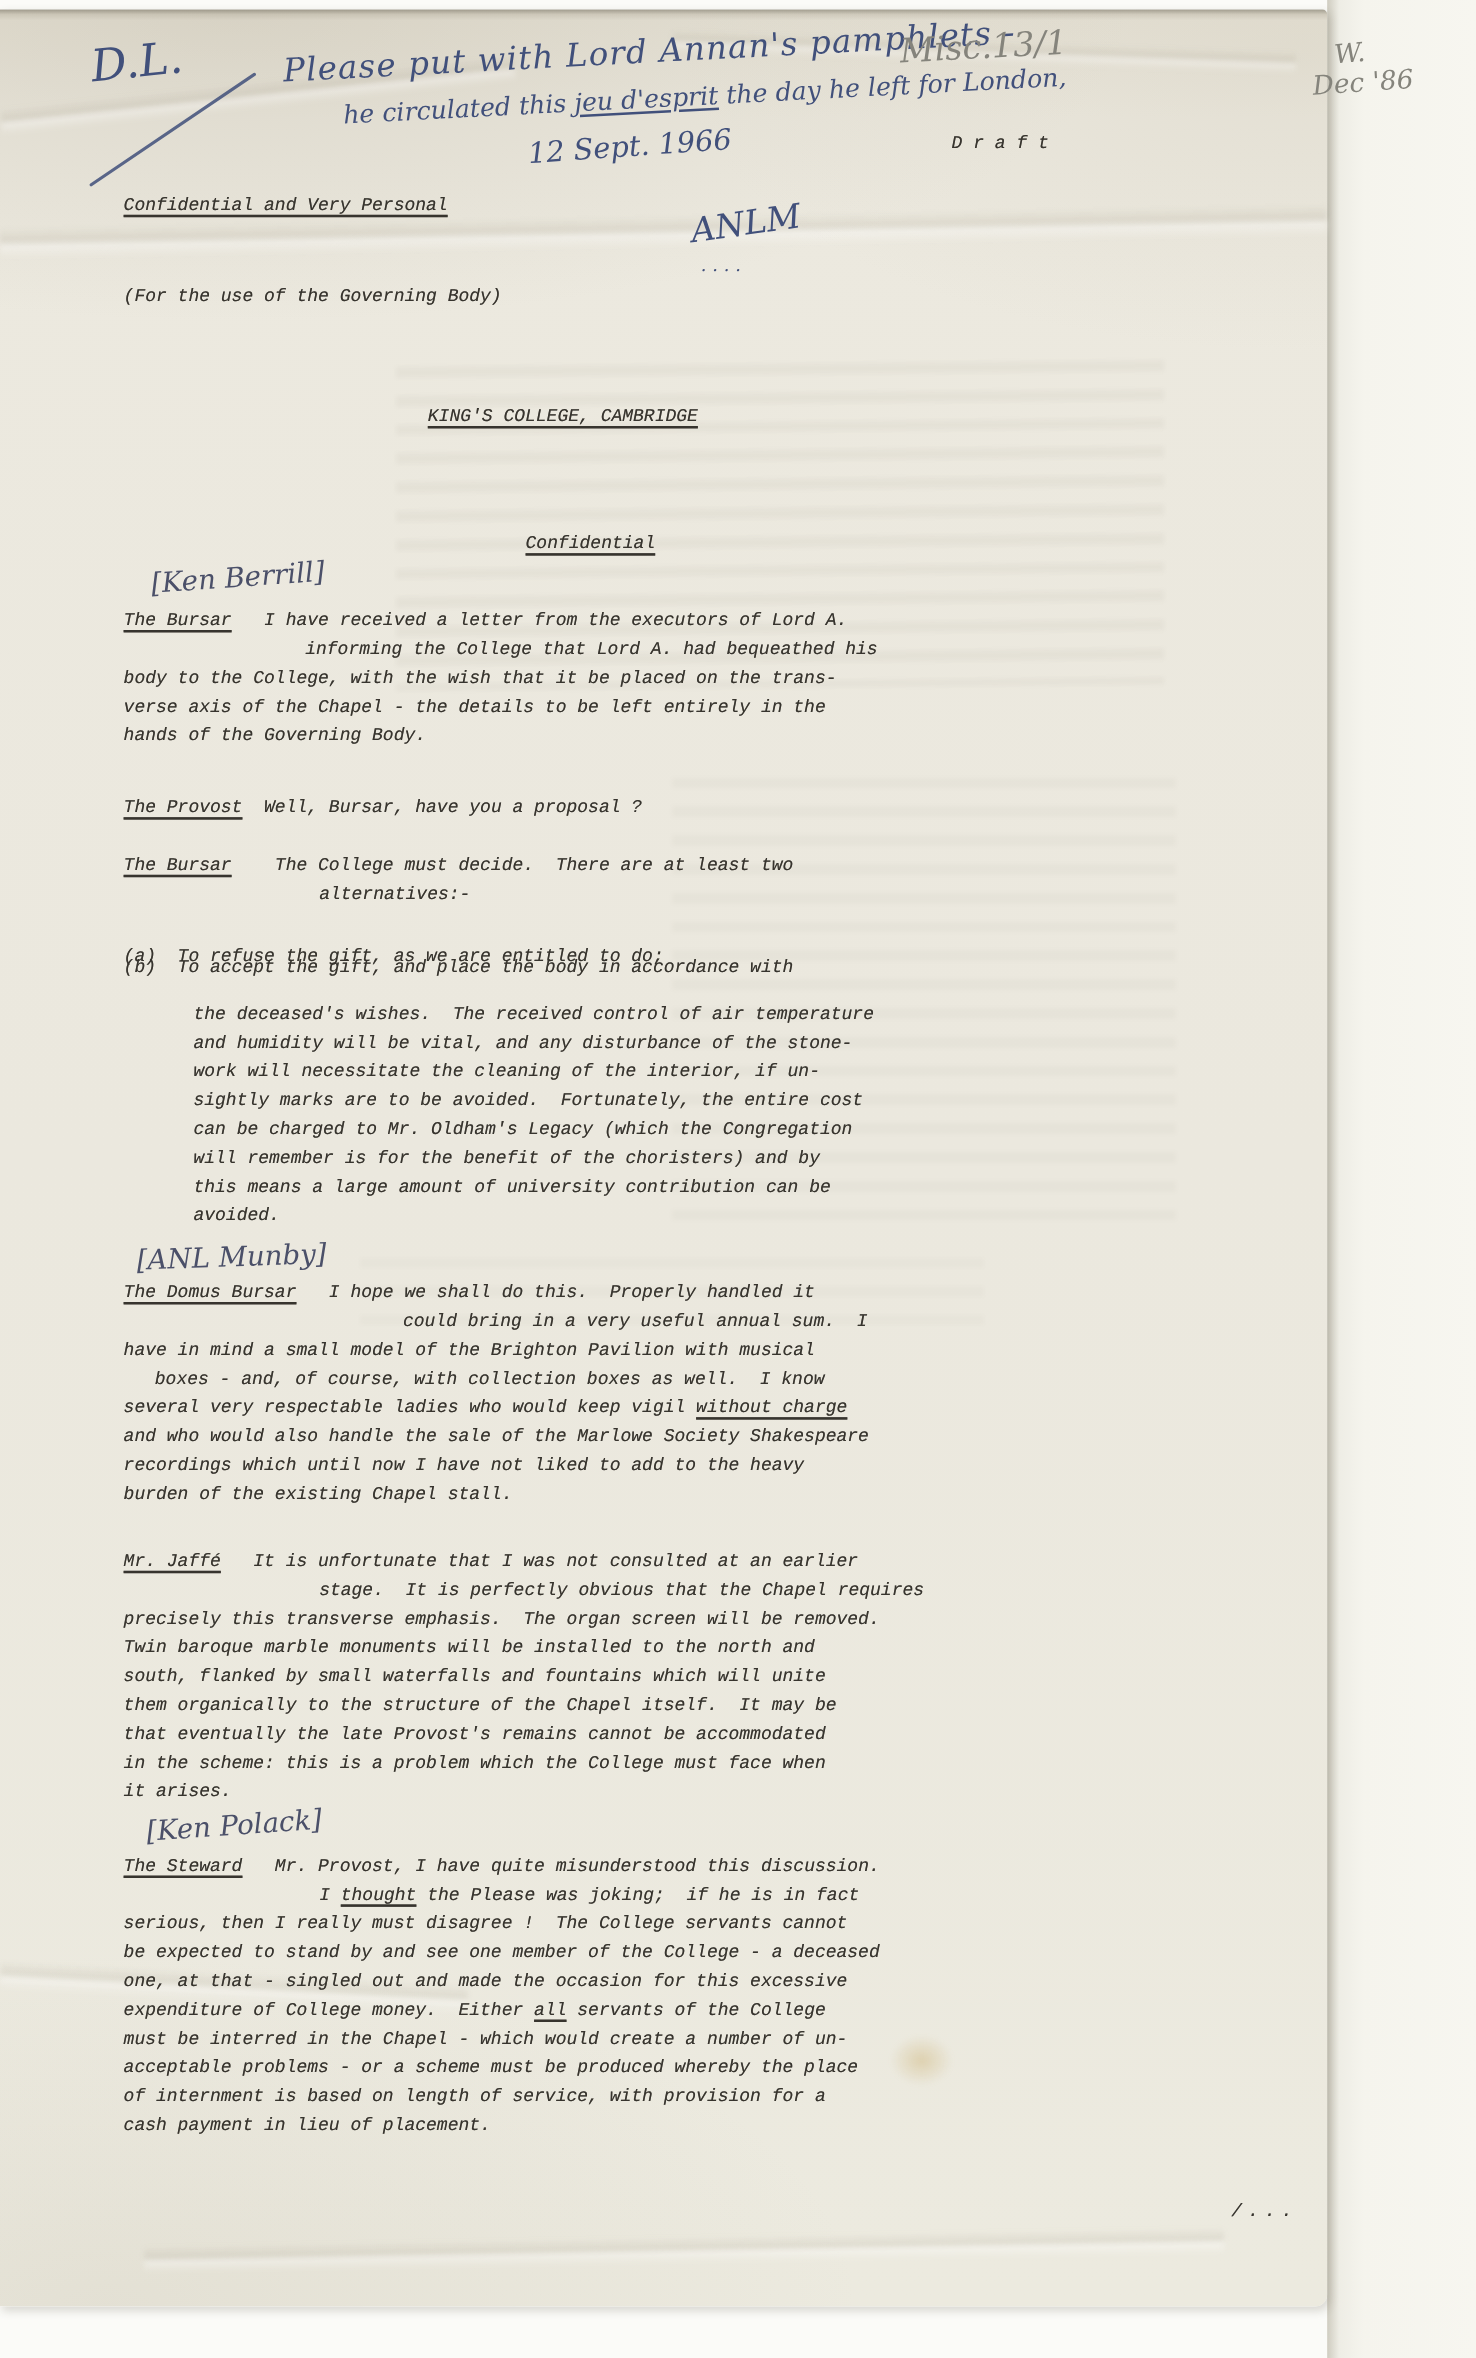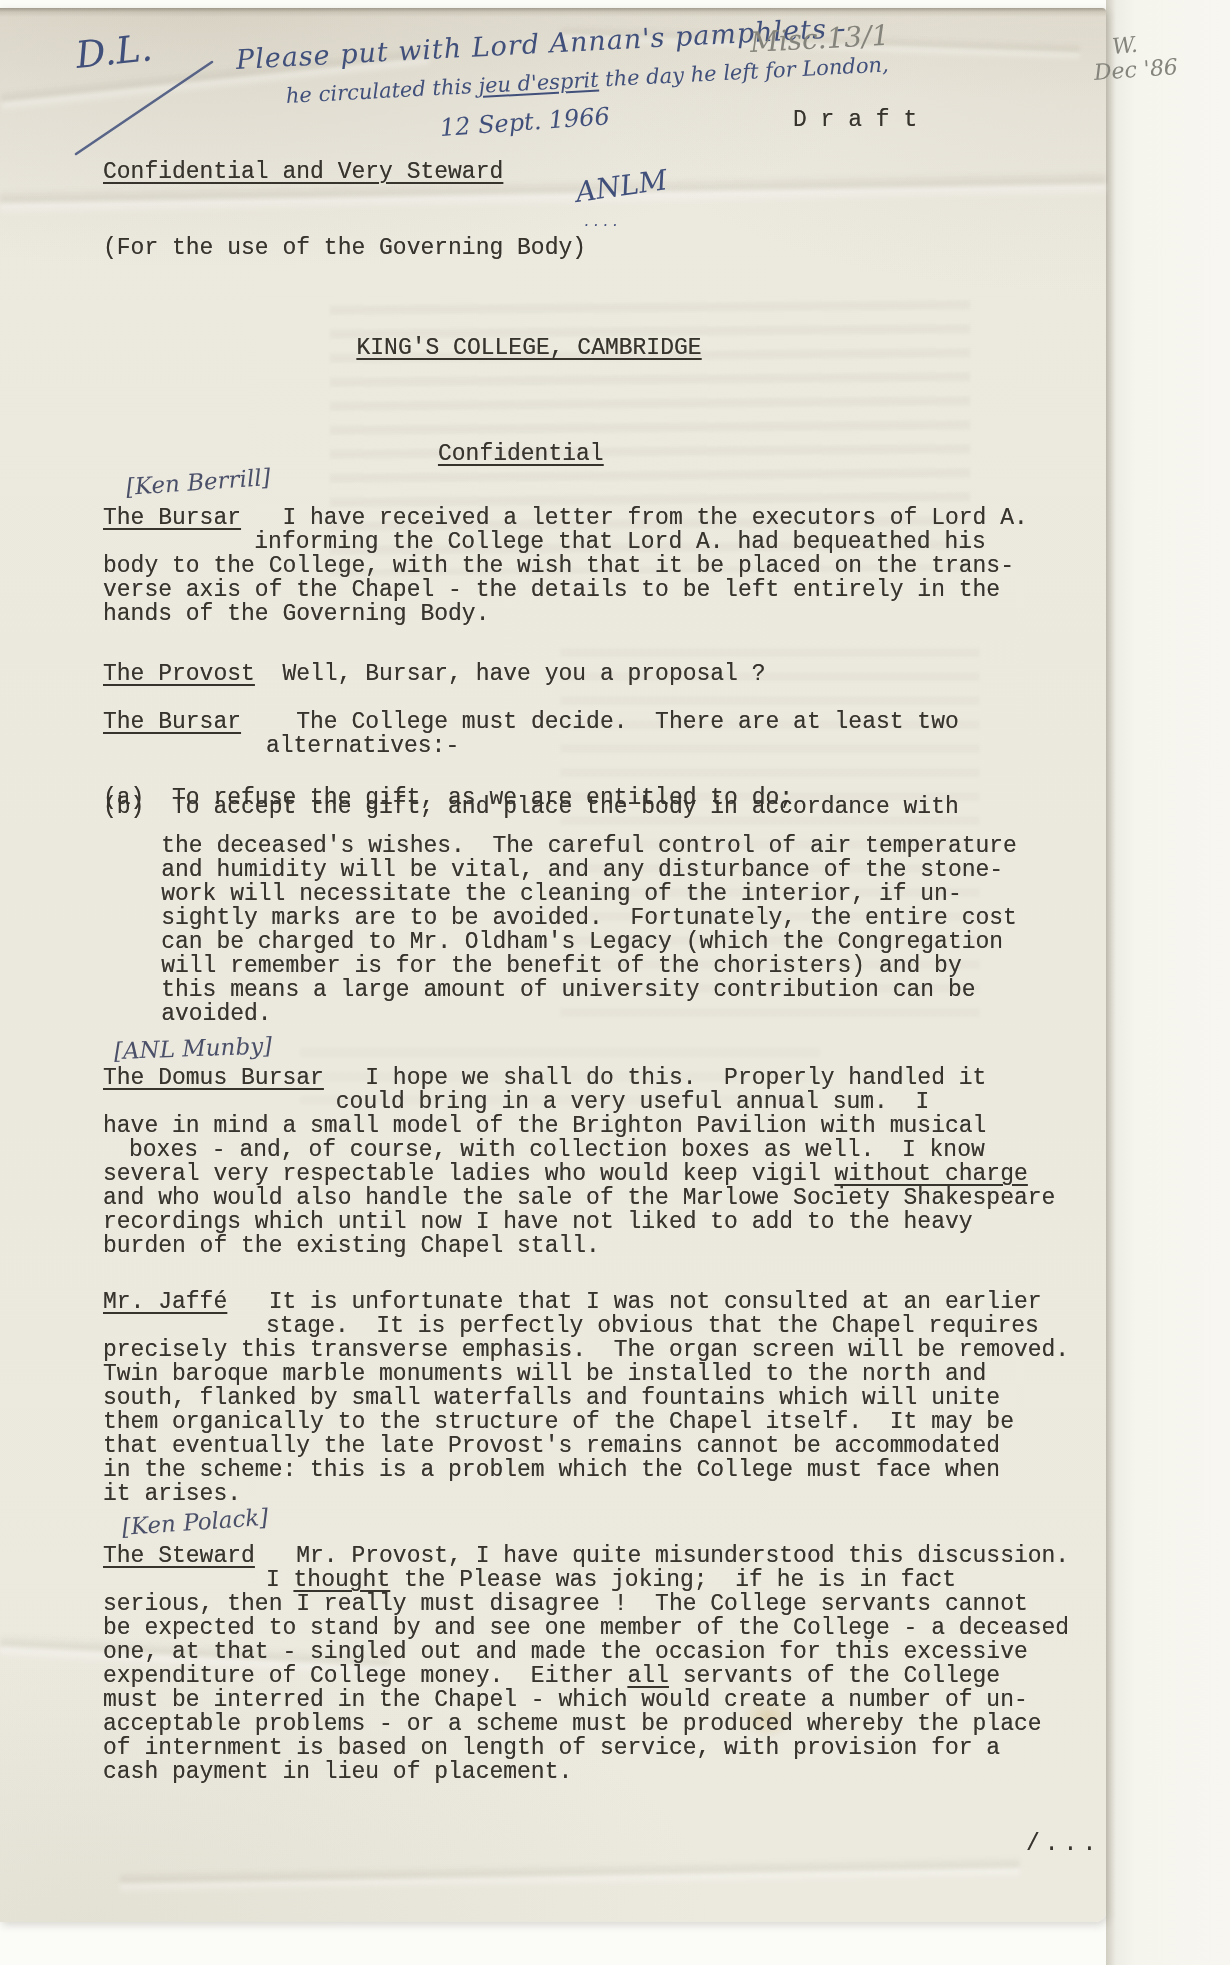--- a/index.html
+++ b/index.html
@@ -35,23 +35,24 @@
   .bleed{position:absolute;pointer-events:none;filter:blur(1.8px);opacity:.5;
     background:repeating-linear-gradient(180deg,rgba(122,115,96,.11) 0 9px,transparent 9px 24px);
   }
   .stain{position:absolute;pointer-events:none;border-radius:50%;
     background:radial-gradient(closest-side,rgba(189,152,66,.30),rgba(189,152,66,0));
     filter:blur(2px);
   }
   .tline{
     position:absolute;white-space:pre;
     font-family:"Liberation Mono",monospace;
-    font-size:23px;line-height:24px;
+    font-size:15px;line-height:24px;
     color:var(--type-ink);
     text-shadow:0 0 .5px rgba(40,38,32,.55);
+    font-style:italic;
   }
   .tline .u{
     text-decoration:underline;
     text-decoration-thickness:2px;
     text-underline-offset:4px;
   }
   .hw{
     position:absolute;white-space:pre;
     font-family:"DejaVu Serif",serif;font-style:italic;
     transform-origin:left center;
@@ -79,36 +80,36 @@
     <div class="bleed" style="left:560px;top:640px;width:420px;height:380px;opacity:.38;"></div>
     <div class="bleed" style="left:300px;top:1040px;width:520px;height:56px;opacity:.3;"></div>
 
     <div class="stain" style="left:742px;top:1688px;width:52px;height:42px;"></div>
 
     <svg class="flourish" width="1106" height="1914">
       <line id="flourish-line" x1="212" y1="54" x2="76" y2="146" stroke-width="2.6" stroke-linecap="round" opacity="0.85" stroke="#41507b"></line>
     </svg>
 
     <div id="typed-layer">
-        <div class="tline" style="left: 103px; top: 152px;"><span class="u">Confidential and Very Steward</span></div>
+        <div class="tline" style="left: 103px; top: 152px;"><span class="u">Confidential and Very Personal</span></div>
         <div class="tline" style="left: 793px; top: 100px;"><span>D r a f t</span></div>
         <div class="tline" style="left: 103px; top: 228px;"><span>(For the use of the Governing Body)</span></div>
         <div class="tline" style="left: 356.5px; top: 328px;"><span class="u">KING'S COLLEGE, CAMBRIDGE</span></div>
         <div class="tline" style="left: 437.98px; top: 434px;"><span class="u">Confidential</span></div>
         <div class="tline" style="left: 103px; top: 498px;"><span class="u">The Bursar</span><span>   I have received a letter from the executors of Lord A.</span></div>
         <div class="tline" style="left: 254.32px; top: 522px;"><span>informing the College that Lord A. had bequeathed his</span></div>
         <div class="tline" style="left: 103px; top: 546px;"><span>body to the College, with the wish that it be placed on the trans-</span></div>
         <div class="tline" style="left: 103px; top: 570px;"><span>verse axis of the Chapel - the details to be left entirely in the</span></div>
         <div class="tline" style="left: 103px; top: 594px;"><span>hands of the Governing Body.</span></div>
         <div class="tline" style="left: 103px; top: 654px;"><span class="u">The Provost</span><span>  Well, Bursar, have you a proposal ?</span></div>
         <div class="tline" style="left: 103px; top: 702px;"><span class="u">The Bursar</span><span>    The College must decide.  There are at least two</span></div>
         <div class="tline" style="left: 265.96px; top: 726px;"><span>alternatives:-</span></div>
         <div class="tline" style="left: 103px; top: 778px;"><span>(a)  To refuse the gift, as we are entitled to do;</span></div>
         <div class="tline" style="left: 103px; top: 787px;"><span>(b)  To accept the gift, and place the body in accordance with</span></div>
-        <div class="tline" style="left: 161.2px; top: 826px;"><span>the deceased's wishes.  The careful control of air temperature</span></div>
+        <div class="tline" style="left: 161.2px; top: 826px;"><span>the deceased's wishes.  The received control of air temperature</span></div>
         <div class="tline" style="left: 161.2px; top: 850px;"><span>and humidity will be vital, and any disturbance of the stone-</span></div>
         <div class="tline" style="left: 161.2px; top: 874px;"><span>work will necessitate the cleaning of the interior, if un-</span></div>
         <div class="tline" style="left: 161.2px; top: 898px;"><span>sightly marks are to be avoided.  Fortunately, the entire cost</span></div>
         <div class="tline" style="left: 161.2px; top: 922px;"><span>can be charged to Mr. Oldham's Legacy (which the Congregation</span></div>
         <div class="tline" style="left: 161.2px; top: 946px;"><span>will remember is for the benefit of the choristers) and by</span></div>
         <div class="tline" style="left: 161.2px; top: 970px;"><span>this means a large amount of university contribution can be</span></div>
         <div class="tline" style="left: 161.2px; top: 994px;"><span>avoided.</span></div>
         <div class="tline" style="left: 103px; top: 1058px;"><span class="u">The Domus Bursar</span><span>   I hope we shall do this.  Properly handled it</span></div>
         <div class="tline" style="left: 335.8px; top: 1082px;"><span>could bring in a very useful annual sum.  I</span></div>
         <div class="tline" style="left: 103px; top: 1106px;"><span>have in mind a small model of the Brighton Pavilion with musical</span></div>

